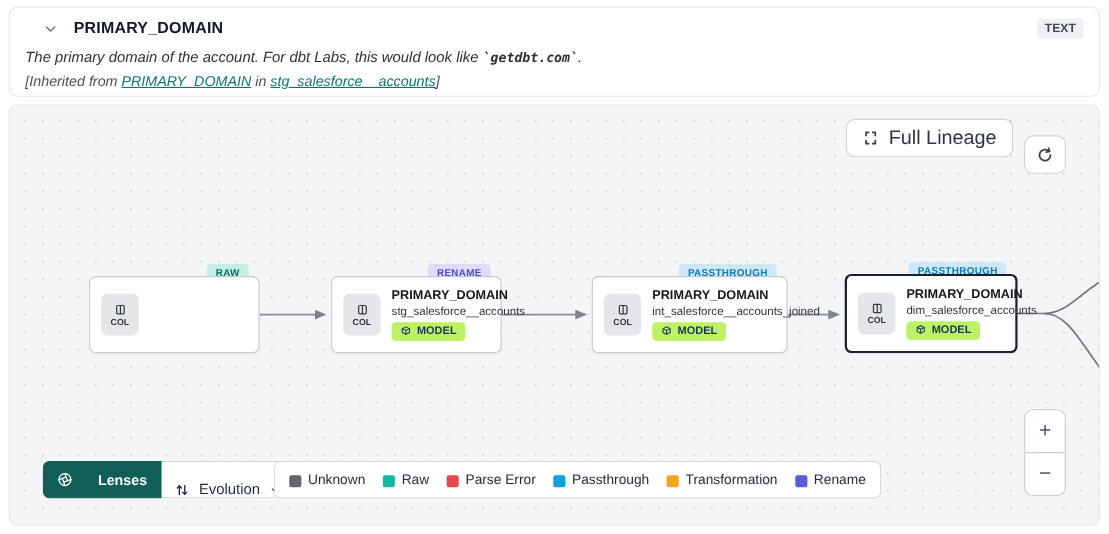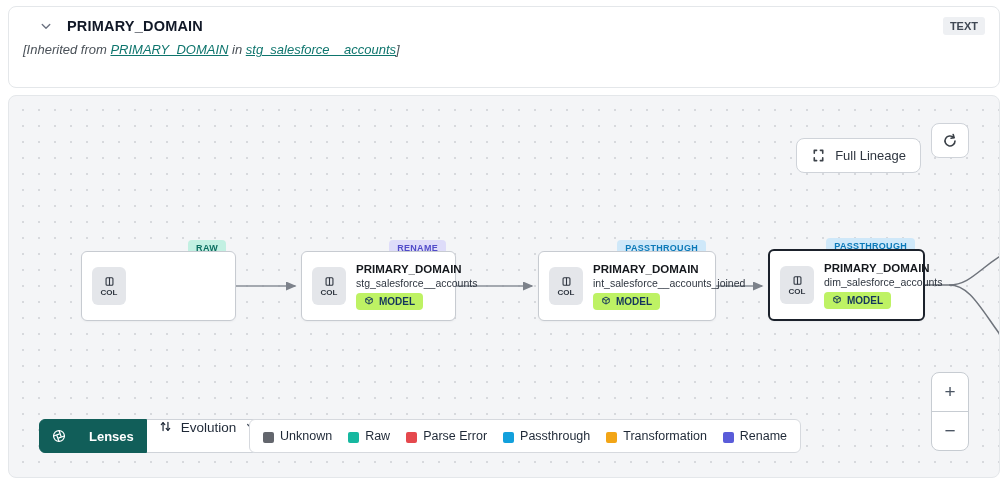--- a/index.html
+++ b/index.html
@@ -44,24 +44,24 @@
     border-radius: 8px;
     background-image: radial-gradient(circle, #d7d9dd 1px, transparent 1.3px);
     background-size: 16px 16px;
     background-position: 6px 6px;
     overflow: hidden;
   }
   .edges-svg { position: absolute; left:0; top:0; width:100%; height:100%; }
 
   
   .full-lineage-btn {
-    position: absolute; top: 42px; right: 78px; height: 35px;
+    position: absolute; top: 12px; right: 78px; height: 35px;
     display: flex; align-items: center; gap: 9px;
     background: #fff; border: 1px solid #cfd3d9; border-radius: 8px;
-    padding: 0 14px; font-size: 13px; color: #2f3640; cursor: pointer;
+    padding: 0 14px; font-size: 18px; color: #2f3640; cursor: pointer;
     font-family: "Liberation Sans", sans-serif;
   }
   .refresh-btn {
     position: absolute; top: 27px; right: 30px; width: 38px; height: 35px;
     display: flex; align-items: center; justify-content: center;
     background: #fff; border: 1px solid #cfd3d9; border-radius: 8px; cursor: pointer;
   }
 
   
   .node-wrap { position: absolute; }
@@ -103,21 +103,21 @@
   
   .lens-group { position: absolute; left: 30px; bottom: 24px; height: 34px; display: flex; }
   .lenses-btn {
     display: flex; align-items: center; gap: 23px;
     background: #115e59; color: #fff;
     border: 1px solid #115e59; border-radius: 6px 0 0 6px;
     padding: 0 12px; font-size: 13px; font-weight: bold; cursor: pointer;
     font-family: "Liberation Sans", sans-serif;
   }
   .lens-select {
-    display: flex; align-items: flex-start; gap: 9px;
+    display: flex; align-items: flex-end; gap: 9px;
     background: #fff; border: 1px solid #cfd3d9; border-left: none;
     border-radius: 0 6px 6px 0;
     padding: 0 12px; font-size: 13.5px; color: #1f2937; cursor: pointer;
     font-family: "Liberation Sans", sans-serif;
   }
 
   
   .legend {
     position: absolute; left: 240px; bottom: 24px; height: 34px;
     background: #fff; border: 1px solid #d6d9de; border-radius: 6px;
@@ -147,20 +147,21 @@
 <div class="header-card">
   <div class="header-row">
     <button class="chev-btn">
       <svg class="ic" width="12" height="12" viewBox="0 0 16 16" fill="none" stroke="currentColor" stroke-width="1.8" stroke-linecap="round" stroke-linejoin="round">
           <polyline points="3,6 8,11 13,6"></polyline>
         </svg>
     </button>
     <span class="header-title">PRIMARY_DOMAIN</span>
     <span class="type-badge">TEXT</span>
   </div>
+  <div class="desc-line"><span>The primary domain of the account. For dbt Labs, this would look like </span><span class="desc-code">`getdbt.com`</span><span>.</span></div>
   <div class="inherit-line"><span>[Inherited from </span><span class="inherit-link">PRIMARY_DOMAIN</span><span> in </span><span class="inherit-link">stg_salesforce__accounts</span><span>]</span></div>
 </div>
 
 <div class="canvas">
 
   <svg class="edges-svg">
     <defs>
       <marker id="arrow" markerWidth="8" markerHeight="8" refX="6" refY="3" orient="auto">
         <path d="M0,0 L7,3 L0,6 z" fill="#7d828b"></path>
       </marker>

